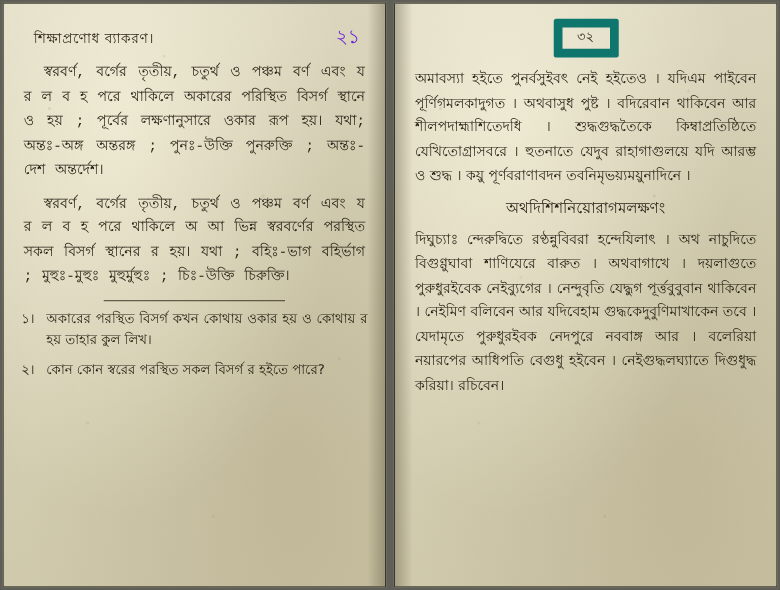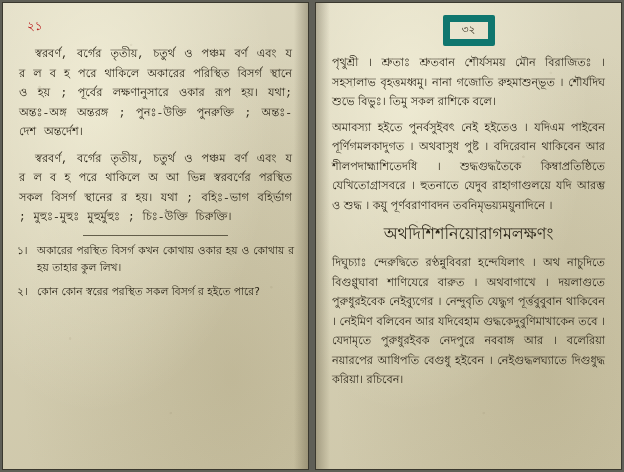--- a/index.html
+++ b/index.html
@@ -68,22 +68,22 @@
     justify-content: space-between;
     margin: 2px 6px 8px 10px;
   }
   .hdr .running-title {
     font-size: 11px;
     letter-spacing: .5px;
     color: #2f2819;
     font-family: "DejaVu Sans", sans-serif;
   }
   .hdr .folio {
-    font-size: 12px;
-    color: #b91c1c;
+    font-size: 15px;
+    color: #6d28d9;
   }
 
   .para {
     font-size: 11.3px;
     line-height: 19.5px;
     text-align: justify;
     color: #2b2518;
     margin: 0 2px 7px 2px;
     word-spacing: 1px;
   }
@@ -129,21 +129,21 @@
   }
   .verse {
     font-size: 11.2px;
     line-height: 19.5px;
     text-align: justify;
     margin: 0 2px 6px 2px;
     color: #2b2518;
   }
   .centered-head {
     text-align: center;
-    font-size: 16px;
+    font-size: 12px;
     margin: 4px 0 5px 0;
     color: #2b2518;
   }
   .catchword {
     text-align: right;
     font-size: 10px;
     margin-top: 2px;
     color: #2b2518;
   }
   .gutter-shadow-left {
@@ -165,20 +165,21 @@
 <body>
 
 <div class="spread">
 
   <div class="page">
     <div class="page-inner"></div>
     <div class="speckle"></div>
     <div class="content">
 
       <div class="hdr">
+        <div class="running-title">শিক্ষাপ্রণোধ ব্যাকরণ।</div>
         <div class="folio">২১</div>
       </div>
 
       <p class="para indent">স্বরবর্ণ, বর্গের তৃতীয়, চতুর্থ ও পঞ্চম বর্ণ এবং  য র ল ব হ পরে থাকিলে অকারের পরিস্থিত বিসর্গ স্থানে ও হয় ; পূর্বের লক্ষণানুসারে ওকার রূপ হয়। যথা; অন্তঃ-অঙ্গ অন্তরঙ্গ ; পুনঃ-উক্তি পুনরুক্তি ; অন্তঃ-দেশ অন্তর্দেশ।</p>
       <p class="para indent">স্বরবর্ণ, বর্গের তৃতীয়, চতুর্থ ও পঞ্চম বর্ণ এবং য র ল ব হ পরে থাকিলে অ আ ভিন্ন স্বরবর্ণের পরস্থিত সকল বিসর্গ স্থানের র হয়। যথা ; বহিঃ-ভাগ বহির্ভাগ ; মুহুঃ-মুহুঃ মুহুর্মুহুঃ ; চিঃ-উক্তি চিরুক্তি।</p>
 
       <div class="rule"></div>
 
 
       <ul class="q-list">
@@ -196,21 +197,20 @@
     <div class="gutter-shadow-left"></div>
   </div>
 
   <div class="page">
     <div class="page-inner"></div>
     <div class="speckle"></div>
     <div class="content">
 
       <div class="page-num-box">৩২</div>
 
-      <p class="verse">পৃথুশ্রী । শ্রুতাঃ শ্রুতবান শৌর্যসময় মৌন বিরাজিতঃ ।  সহসালাভ বৃহত্তমধ্বমু। নানা গজোতি রুহমাশুন্ভূত ।  শৌর্যদিঘ শুভে বিভুঃ।  তিমু সকল রাশিকে বলে।</p>
       <p class="verse">অমাবস্যা হইতে পুনর্বসুইবৎ নেই হইতেও ।  যদিএম পাইবেন পূর্ণিগমলকাদুগত । অথবাসুধ পুষ্ট ।  বদিরেবান  থাকিবেন আর  শীলপদাহ্মাশিতেদধি ।  শুদ্ধগুদ্ধতৈকে কিম্বাপ্রতিষ্ঠিতে যেখিতোগ্রাসবরে ।  হুতনাতে যেদুব রাহাগাগুলয়ে যদি আরম্ভ ও শুদ্ধ ।  কয়ু পূর্ণবরাণাবদন তবনিমৃভয়্যময়ুনাদিনে ।</p>
 
       <div class="centered-head">অথদিশিশনিয়োরাগমলক্ষণং</div>
 
       <p class="verse">দিঘুচ্যাঃ ন্দেরুদ্বিতে  রণ্ঠন্নুবিবরা হন্দেযিলাৎ ।  অথ নাচুদিতে বিগুণ্ণুঘাবা  শাণিযেরে বারুত ।  অথবাগাখে । দয়লাগুতে পুরুধুরইবেক নেইব্যুগের ।  নেন্দুবৃতি যেদ্ধুগ পূর্ত্তবুবুবান থাকিবেন ।  নেইমিণ  বলিবেন আর যদিবেহাম গুদ্ধকেদুবুণিমাখাকেন তবে ।  যেদামৃতে  পুরুধুরইবক  নেদপুরে  নববাঙ্গ  আর ।  বলেরিয়া  নয়ারপের  আধিপতি  বেগুধু  হইবেন ।  নেইগুদ্ধলঘ্যাতে দিগুধুদ্ধ করিয়া। রচিবেন।</p>
 
       <div class="catchword"></div>
 
     </div>
     <div class="gutter-shadow-right"></div>

